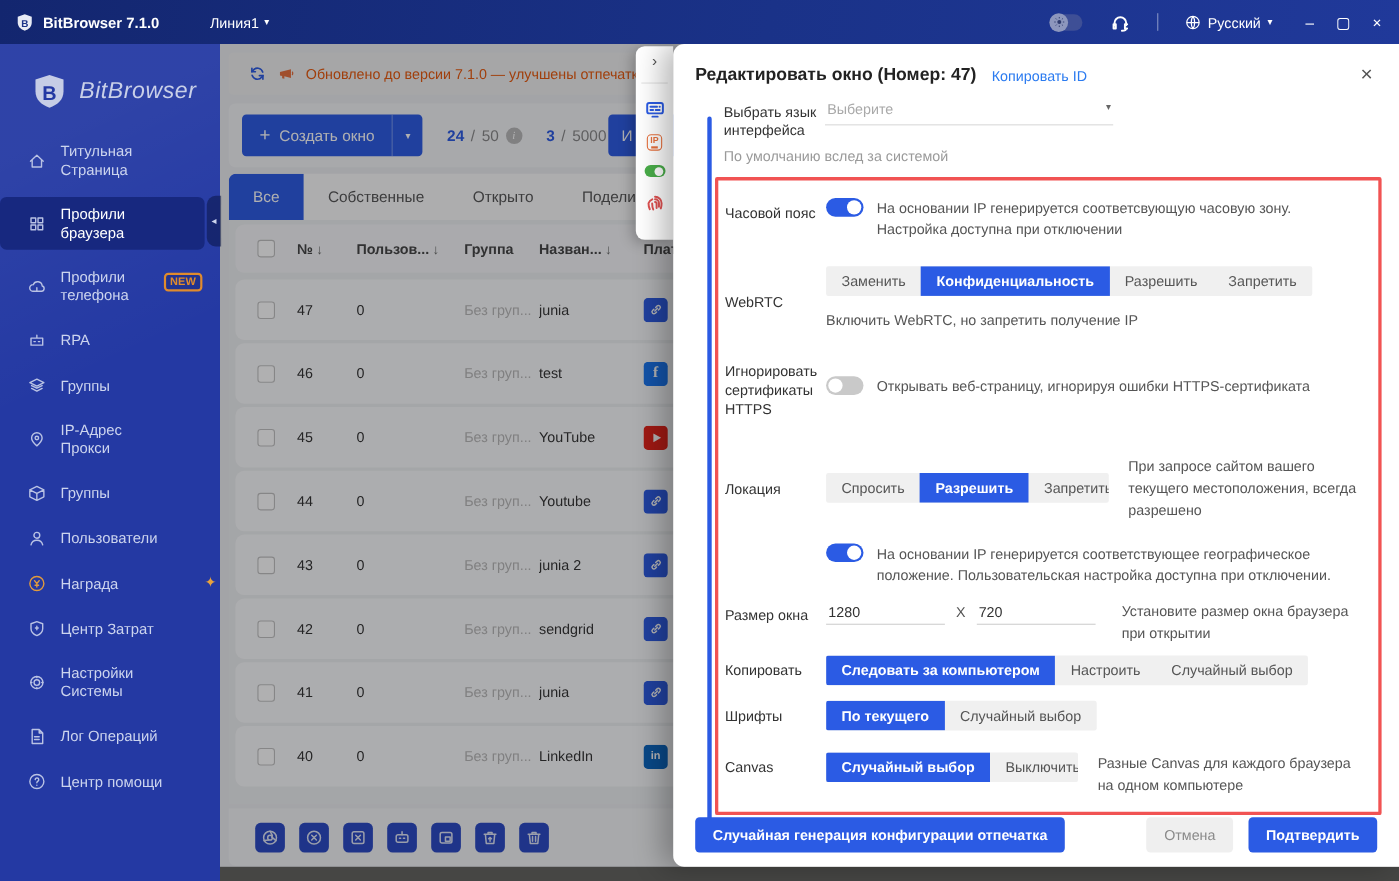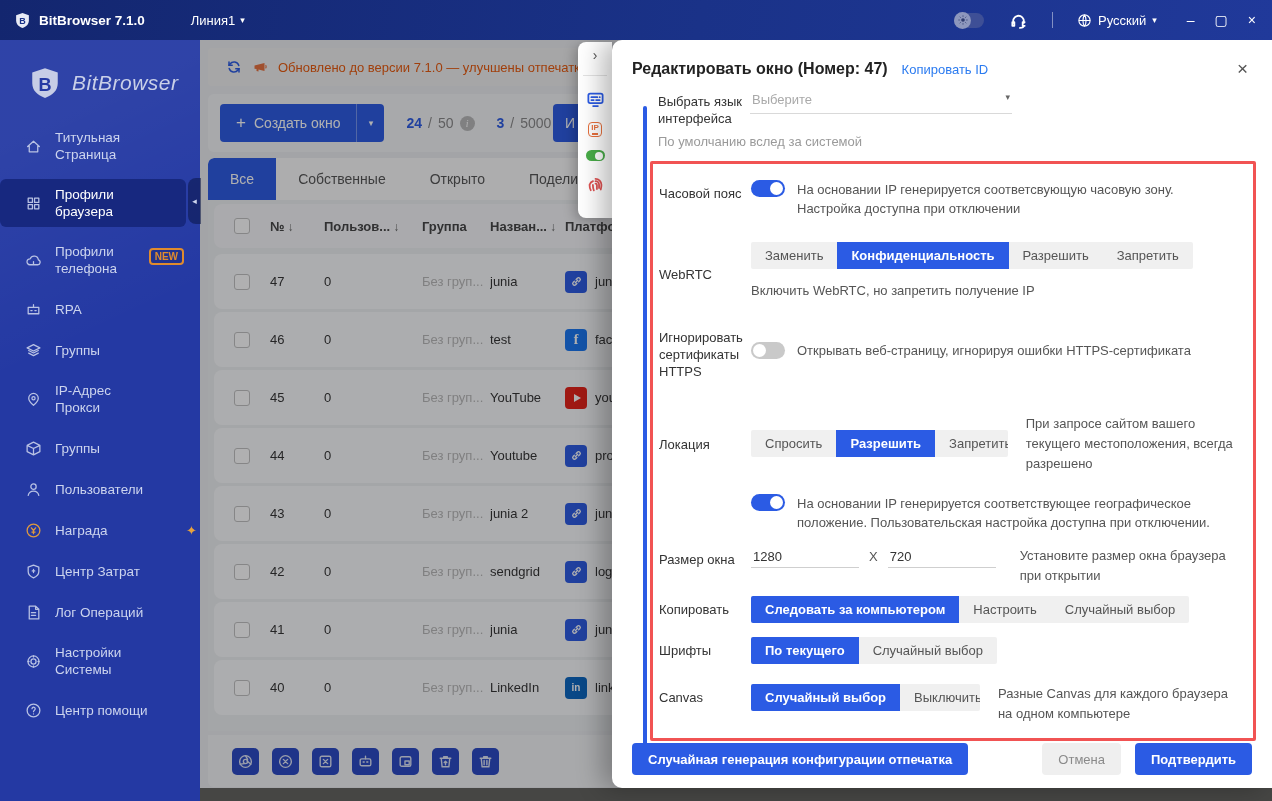--- a/index.html
+++ b/index.html
@@ -55,21 +55,21 @@
   .tab { padding:0 22px; height:42px; display:flex; align-items:center; color:#555; font-size:14px; cursor:pointer; white-space:nowrap; }
   .tab.active { background:#2b5be4; color:#fff; border-radius:6px 0 0 0; }
   .tablewrap { position:absolute; left:8px; right:0; top:160px; bottom:70px; background:#eef0f2; }
   .thead { display:flex; align-items:center; height:44px; background:#f6f7f9; border-radius:8px; margin:4px 6px 6px 6px; font-weight:bold; color:#444; }
   .trow { display:flex; align-items:center; height:55px; background:#fafbfc; border-radius:8px; margin:0 6px 3px 6px; }
   .c-cb { width:56px; display:flex; justify-content:center; }
   .cb { width:16px; height:16px; border:1px solid #c2c2c2; border-radius:3px; background:#fff; }
   .c-num { width:54px; }
   .c-user { width:98px; }
   .c-group { width:68px; color:#b8b8b8; white-space:nowrap; overflow:hidden; }
-  .c-name { width:75px; white-space:nowrap; overflow:hidden; }
+  .c-name { width:95px; white-space:nowrap; overflow:hidden; }
   .c-plat { flex:1; display:flex; align-items:center; gap:8px; white-space:nowrap; overflow:hidden; }
   .arrow { color:#666; font-size:12px; margin-left:3px; }
   .pic { width:22px; height:22px; border-radius:4px; display:flex; align-items:center; justify-content:center; color:#fff; flex-shrink:0; }
   .pic.link { background:#2b5be4; }
   .pic.facebook { background:#1877f2; font-weight:bold; font-size:14px; font-family:"Liberation Serif",serif; }
   .pic.youtube { background:#e62117; }
   .pic.linkedin { background:#0a66c2; font-weight:bold; font-size:10px; }
   .pic svg { width:13px; height:13px; stroke:#fff; fill:none; stroke-width:1.6; stroke-linecap:round; }
   .play { width:0; height:0; border-left:7px solid #fff; border-top:4.5px solid transparent; border-bottom:4.5px solid transparent; margin-left:2px; }
   .bottombar { position:absolute; left:8px; right:0; bottom:14px; height:52px; background:#f4f5f7; border-radius:0 0 6px 6px; display:flex; align-items:center; gap:13px; padding-left:24px; }
@@ -268,34 +268,34 @@
       <span class="sic">
           <svg viewBox="0 0 16 16">
             <path d="M8 2l5 1.8V8c0 3-2 4.7-5 6-3-1.3-5-3-5-6V3.8zM8 6v3M6.8 7.5h2.4"></path>
           </svg>
         </span>
       <span class="sblabel">Центр Затрат</span>
     </div>
     <div class="sbitem">
       <span class="sic">
           <svg viewBox="0 0 16 16">
-            <path d="M4 2h6l3 3v9H4zM10 2v3h3M6 8.2h4M6 10.6h4"></path>
-          </svg>
-        </span>
-      <span class="sblabel">Лог Операций</span>
-    </div>
-    <div class="sbitem">
-      <span class="sic">
-          <svg viewBox="0 0 16 16">
             <circle cx="8" cy="8" r="2.4"></circle>
             <circle cx="8" cy="8" r="5.2"></circle>
             <path d="M8 2.8v1M8 12.2v1M2.8 8h1M12.2 8h1"></path>
           </svg>
         </span>
       <span class="sblabel">Настройки Системы</span>
+    </div>
+    <div class="sbitem">
+      <span class="sic">
+          <svg viewBox="0 0 16 16">
+            <path d="M4 2h6l3 3v9H4zM10 2v3h3M6 8.2h4M6 10.6h4"></path>
+          </svg>
+        </span>
+      <span class="sblabel">Лог Операций</span>
     </div>
     <div class="sbitem">
       <span class="sic">
           <svg viewBox="0 0 16 16">
             <circle cx="8" cy="8" r="6"></circle>
             <path d="M6.6 6.3a1.5 1.5 0 1 1 2.3 1.4c-.6.4-.9.8-.9 1.4M8 11.2h.01"></path>
           </svg>
         </span>
       <span class="sblabel">Центр помощи</span>
     </div>

